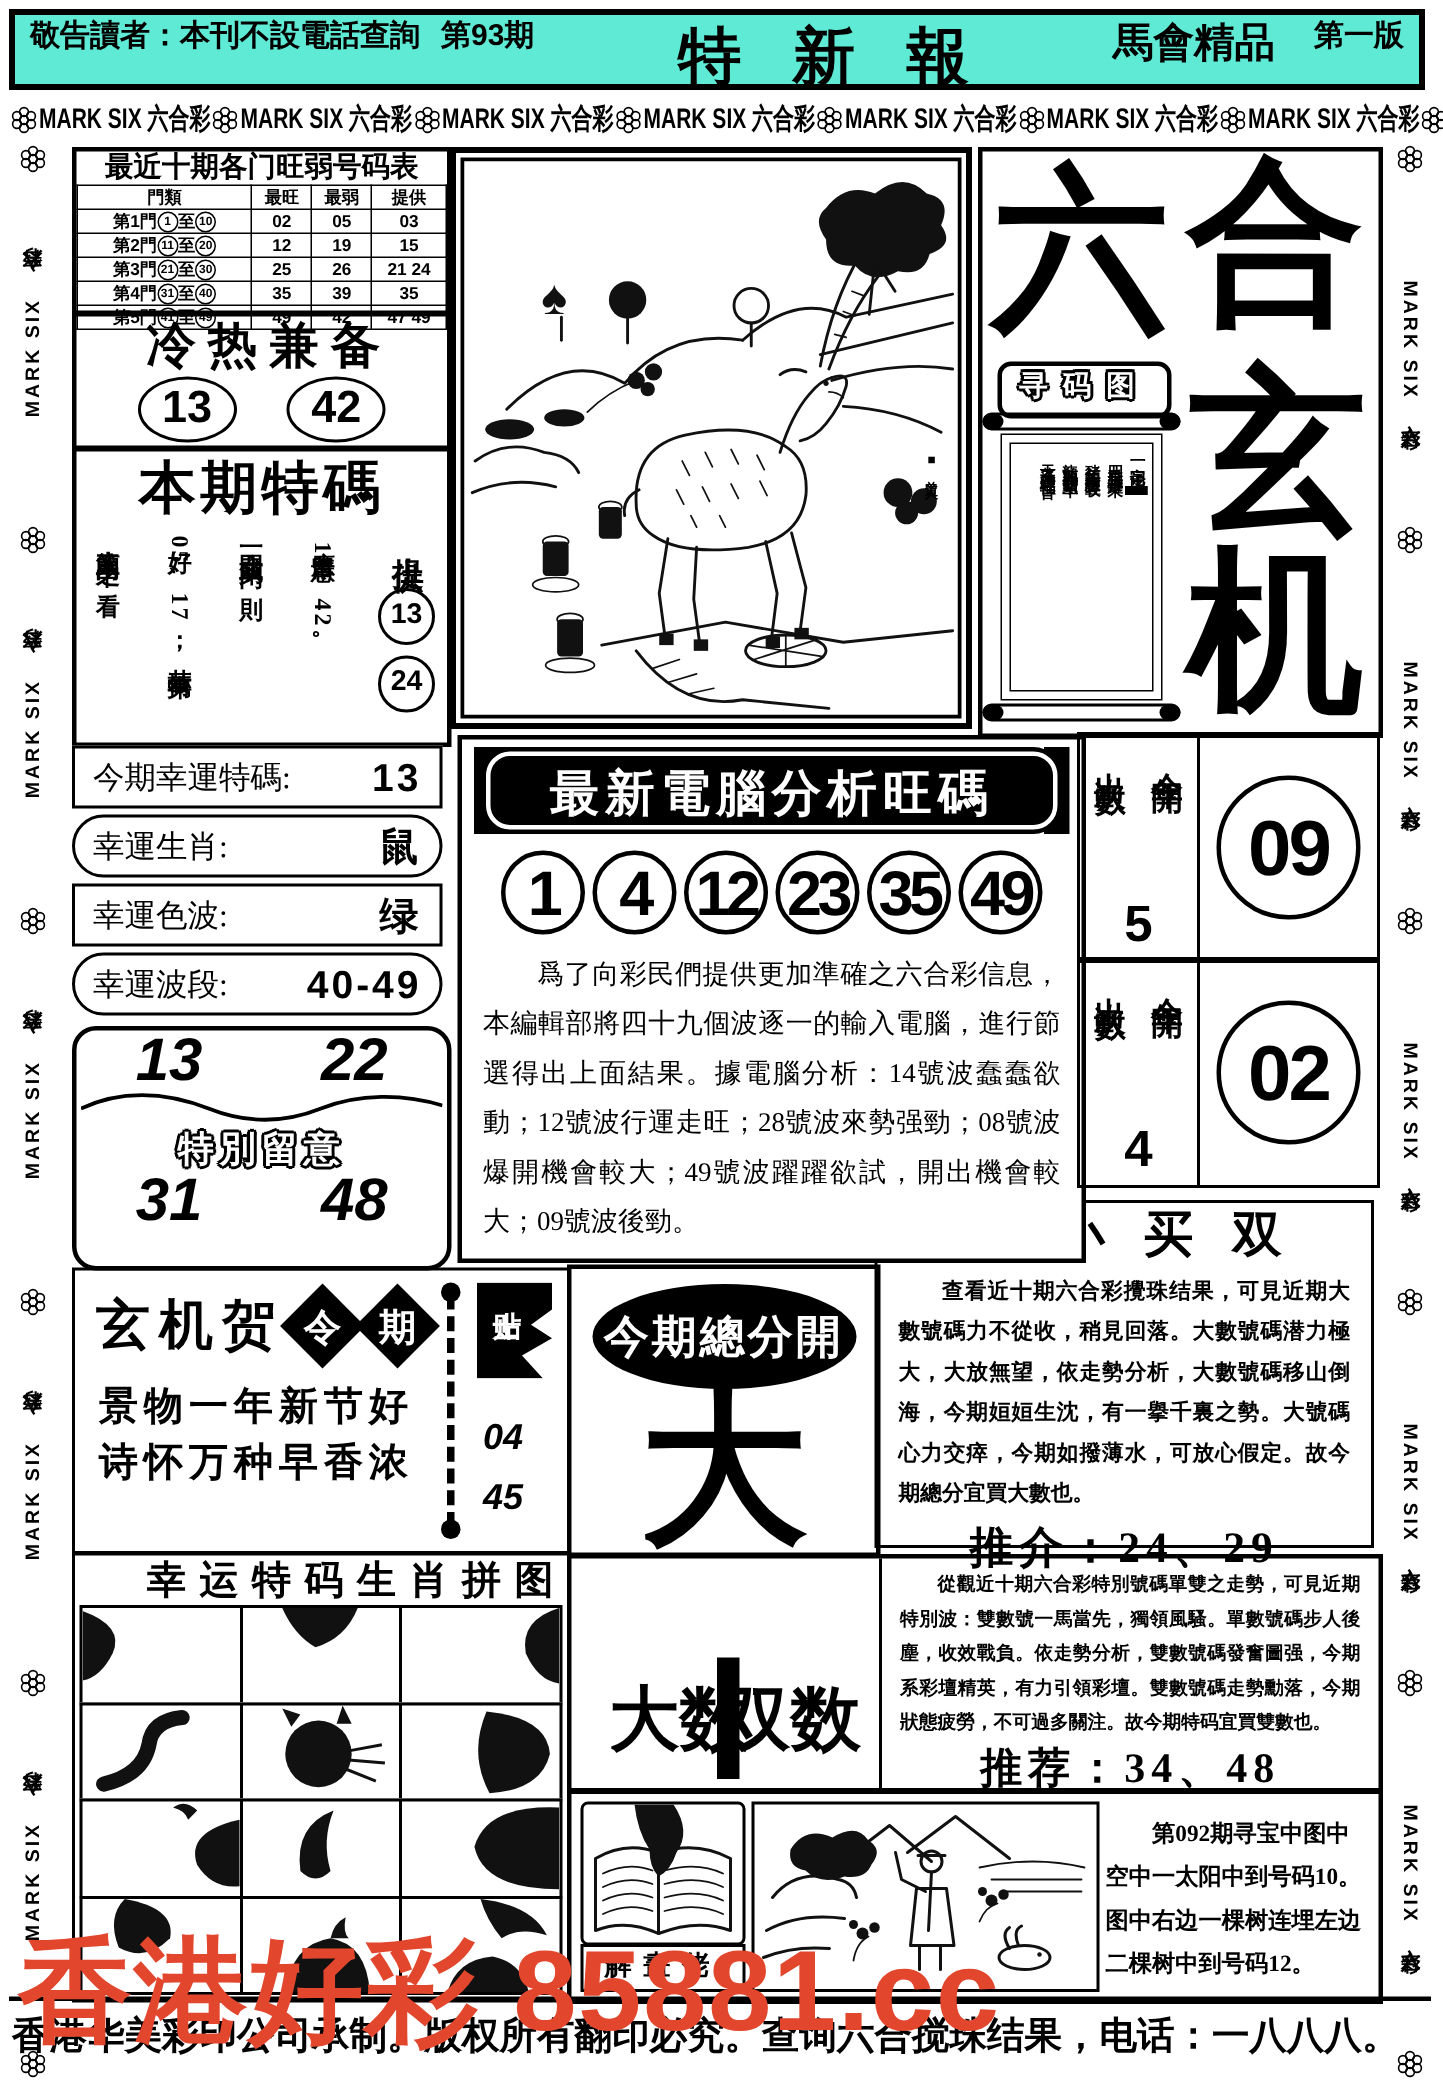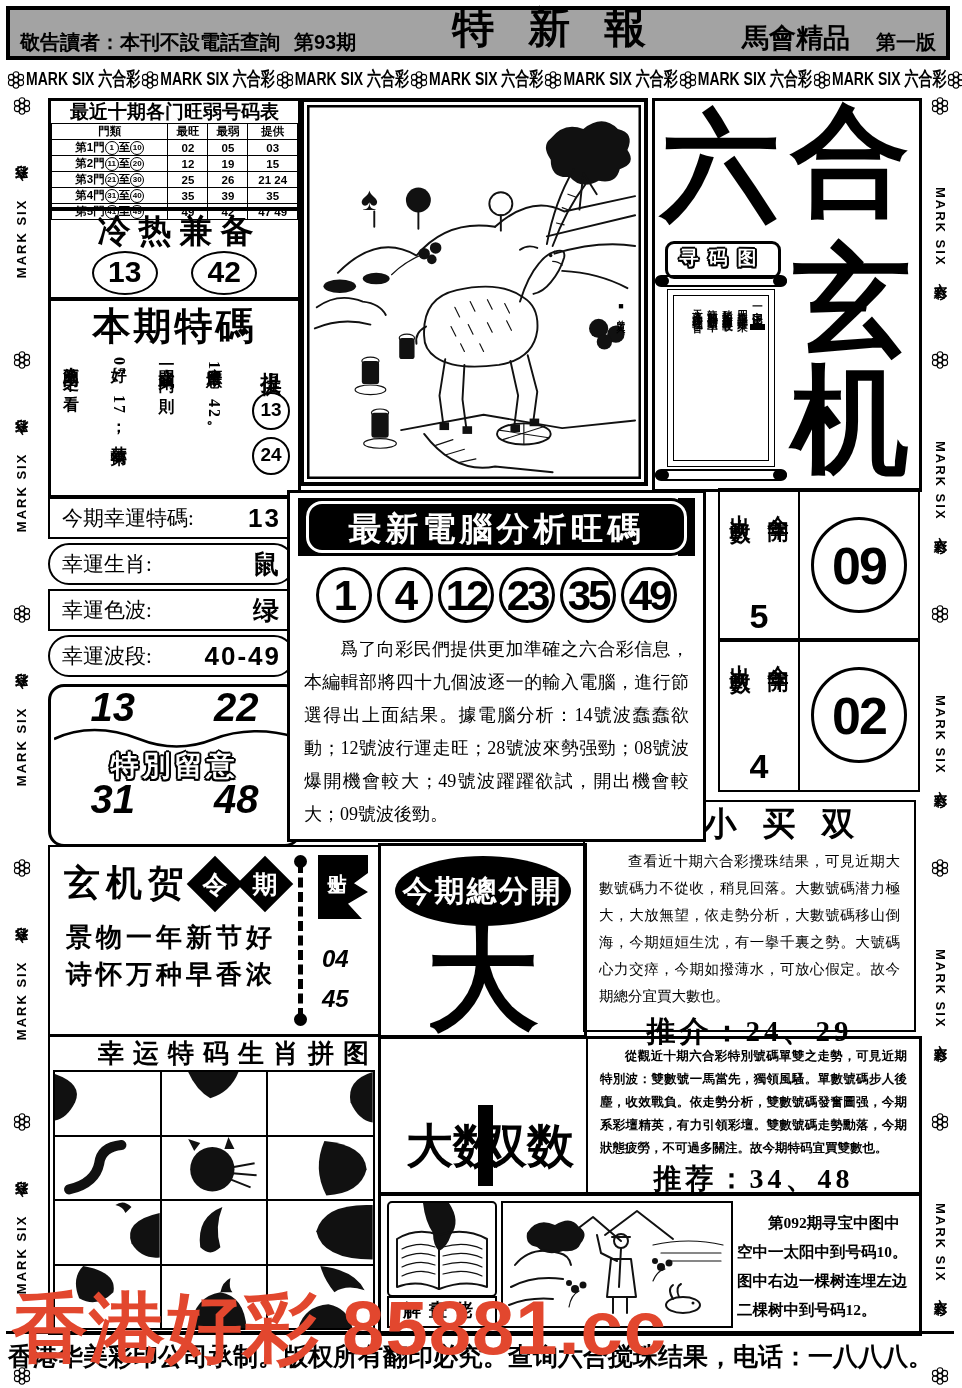--- a/index.html
+++ b/index.html
@@ -3,21 +3,21 @@
 <meta charset="utf-8">
 <style>
   html,body{margin:0;padding:0;background:#777;}
   #page{position:relative;width:962px;height:1388px;background:#fff;margin:0 auto;
         font-family:"Liberation Sans",sans-serif;color:#000;overflow:hidden;}
   .abs{position:absolute;}
   .box{border:2px solid #000;background:#fff;box-sizing:border-box;}
 
   
   .hdr{left:6px;top:6px;width:944px;height:54px;border:4px solid #000;display:flex;
-       align-items:flex-end;box-sizing:border-box;padding:0 10px;background:#a3a3a3;}
+       align-items:flex-start;box-sizing:border-box;padding:0 10px;background:#5eead4;}
   .hdr-notice{font-size:20px;font-weight:800;}
   .hdr-issue{font-size:20px;font-weight:800;margin-left:14px;}
   .hdr-title{flex:1;text-align:center;font-size:42px;font-weight:800;letter-spacing:34px;
              font-family:"Liberation Serif",serif;white-space:nowrap;text-indent:34px;}
   .hdr-sub{font-size:27px;font-weight:900;margin-right:26px;white-space:nowrap;}
   .hdr-ed{font-size:20px;font-weight:700;white-space:nowrap;}
 
   
   .marq{left:6px;top:66px;width:944px;height:28px;display:flex;align-items:center;
         justify-content:space-between;}
@@ -68,21 +68,21 @@
 
   
   .contrib{left:48px;top:684px;width:247px;height:157px;border:3px solid #000;border-radius:16px;
            text-align:center;overflow:hidden;}
   .co-title{font-size:32px;font-weight:900;font-family:"Liberation Serif",serif;letter-spacing:10px;line-height:38px;}
   .co-nums{display:flex;justify-content:space-around;font-size:40px;font-weight:700;
            font-style:italic;line-height:40px;}
   .outline-txt{color:#fff;font-weight:900;
      text-shadow:-1.5px -1.5px 0 #000,1.5px -1.5px 0 #000,-1.5px 1.5px 0 #000,1.5px 1.5px 0 #000,
                  0 -2px 0 #000,0 2px 0 #000,-2px 0 0 #000,2px 0 0 #000;}
-  .co-note{font-size:28px;letter-spacing:4px;line-height:26px;}
+  .co-note{font-size:24px;letter-spacing:4px;line-height:26px;}
 
   
   .mystery{left:48px;top:845px;width:328px;height:187px;border:2.5px solid #000;}
   .my-titlerow{position:absolute;left:14px;top:12px;display:flex;align-items:center;}
   .my-prefix{font-size:36px;font-weight:900;font-family:"Liberation Serif",serif;letter-spacing:6px;}
   .dia{width:40px;height:40px;background:#000;transform:rotate(45deg);margin:0 5px;
        display:flex;align-items:center;justify-content:center;}
   .dia span{transform:rotate(-45deg);color:#fff;font-size:25px;font-weight:900;}
   .my-poem{position:absolute;left:16px;top:72px;font-size:26px;font-weight:800;line-height:37px;
            letter-spacing:4px;font-family:"Liberation Serif",serif;white-space:nowrap;}
@@ -122,21 +122,21 @@
   .scrollbody{position:absolute;left:12px;top:188px;width:108px;height:178px;border:1.5px solid #000;
               padding:5px;box-sizing:border-box;}
   .scrollinner{width:100%;height:100%;border:1px solid #000;box-sizing:border-box;
                writing-mode:vertical-rl;padding:5px 4px;font-size:10.5px;font-weight:700;
                line-height:13px;letter-spacing:2px;font-family:"Liberation Serif",serif;}
   .sc-col{margin-left:2px;}
   .sc-box{border:1px solid #000;padding:1px;background:#000;color:#fff;}
   .sc-sign{padding-block-start:62px;font-size:9px;}
 
   
-  .comp{left:287px;top:490px;width:413px;height:346px;border:3px solid #000;}
+  .comp{left:305px;top:490px;width:413px;height:346px;border:3px solid #000;}
   .comp-stripes{position:absolute;left:8px;right:8px;top:5px;height:58px;
       background:repeating-linear-gradient(90deg,#000 0 26px,#fff 26px 38px);}
   .comp-banner{position:absolute;left:16px;right:16px;top:8px;height:52px;background:#000;
       border:3px solid #fff;box-shadow:0 0 0 3px #000;border-radius:16px;color:#fff;
       text-align:center;font-size:33px;font-weight:900;line-height:50px;letter-spacing:4px;
       box-sizing:border-box;}
   .comp-nums{position:absolute;left:0;right:0;top:74px;display:flex;justify-content:center;gap:5px;}
   .bigcirc{width:56px;height:56px;border:3px solid #000;border-radius:50%;text-align:center;
            font-size:42px;font-weight:700;line-height:52px;letter-spacing:-3px;box-sizing:border-box;}
   .comp-body{position:absolute;left:14px;right:14px;top:140px;font-size:18px;font-weight:400;
@@ -150,21 +150,21 @@
                    font-family:"Liberation Serif",serif;}
   .app-count{position:absolute;bottom:4px;left:0;right:0;text-align:center;font-size:34px;font-weight:700;}
   .app-right{flex:1;display:flex;align-items:center;justify-content:center;}
   .app-circ{width:96px;height:96px;border:3px solid #000;border-radius:50%;text-align:center;
             font-size:52px;font-weight:700;line-height:92px;letter-spacing:-2px;box-sizing:border-box;}
 
   
   .howl{left:583px;top:800px;width:333px;height:232px;border:2px solid #000;}
   .howl-title{text-align:center;font-size:33px;font-weight:800;letter-spacing:26px;line-height:44px;
               font-family:"Liberation Serif",serif;text-indent:26px;white-space:nowrap;}
-  .howl-body{padding:2px 14px 0 14px;font-size:14.5px;font-weight:400;line-height:27px;
+  .howl-body{padding:2px 14px 0 14px;font-size:14.5px;font-weight:700;line-height:27px;
              text-align:justify;text-indent:2em;font-family:"Liberation Serif",serif;}
   .howl-rec{text-align:center;font-size:29px;font-weight:800;font-family:"Liberation Serif",serif;
             letter-spacing:4px;margin-top:2px;}
 
   
   .totalopen{left:378px;top:843px;width:203px;height:189px;border:3px solid #000;text-align:center;}
   .blackellipse{margin:10px auto 0 auto;background:#000;color:#fff;border-radius:50%;
                 font-weight:900;display:flex;align-items:center;justify-content:center;}
   .to-ell{width:176px;height:70px;font-size:30px;letter-spacing:2px;}
   .to-val{font-size:112px;line-height:108px;font-family:"Liberation Serif",serif;font-weight:700;}

